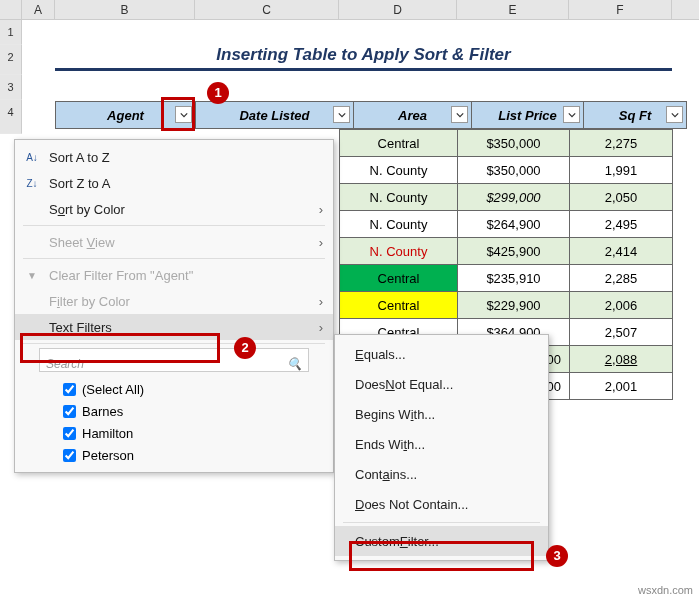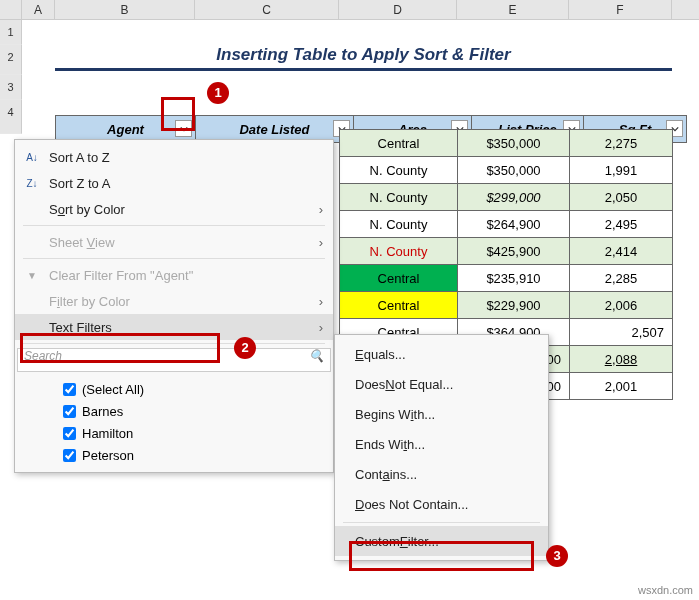--- a/index.html
+++ b/index.html
@@ -7,21 +7,21 @@
 
 
 .col-headers { display: flex; height: 20px; background: #e6e6e6; border-bottom: 1px solid #ccc; }
 .col-h { border-right: 1px solid #ccc; text-align: center; font-size: 12px; color: #333; line-height: 20px; }
 .row-headers { position: absolute; top: 20px; left: 0; width: 22px; }
 .row-h { height: 25px; border-right: 1px solid #ccc; border-bottom: 1px solid #e8e8e8; background: #e6e6e6; text-align: center; font-size: 11px; color: #333; line-height: 25px; }
 
 .title-row { position: absolute; top: 45px; left: 55px; width: 617px; text-align: center; font-size: 17px; font-weight: bold; font-style: italic; color: #203864; border-bottom: 3px solid #203864; padding-bottom: 3px; }
 
 
-.tbl { position: absolute; top: 115px; left: 55px; border-collapse: collapse; }
+.tbl { position: absolute; top: 101px; left: 55px; border-collapse: collapse; }
 .tbl th, .tbl td { border: 1px solid #666; padding: 4px 8px; text-align: center; height: 27px; }
 .tbl th { background: #bdd7ee; font-weight: bold; font-style: italic; color: #000; position: relative; }
 .tbl th .drop { position: absolute; right: 3px; top: 4px; width: 17px; height: 17px; background: #fff; border: 1px solid #999; display: flex; align-items: center; justify-content: center; }
 .tbl th .drop svg { width: 8px; height: 8px; }
 .col-agent { width: 140px; }
 .col-date { width: 158px; }
 .col-area { width: 118px; }
 .col-price { width: 112px; }
 .col-sqft { width: 103px; }
 
@@ -36,21 +36,21 @@
 .redbox { position: absolute; border: 3px solid #c00000; z-index: 25; pointer-events: none; }
 
 
 .menu { position: absolute; top: 139px; left: 14px; width: 320px; background: #f8f8f8; border: 1px solid #bbb; box-shadow: 2px 2px 6px rgba(0,0,0,.25); z-index: 20; padding: 4px 0; }
 .menu-item { display: flex; align-items: center; height: 26px; padding: 0 10px 0 34px; position: relative; font-size: 13px; color: #222; }
 .menu-item.disabled { color: #aaa; }
 .menu-item.highlight { background: #e0e0e0; }
 .menu-item .icon { position: absolute; left: 8px; top: 4px; width: 18px; height: 18px; display: flex; align-items: center; justify-content: center; font-size: 10px; }
 .menu-item .arrow { margin-left: auto; color: #666; }
 .menu-sep { height: 1px; background: #ddd; margin: 3px 8px; }
-.search-box { margin: 4px 2px; height: 24px; border: 1px solid #ccc; background: #fff; display: flex; align-items: flex-start; padding: 0 6px; color: #999; font-style: italic; font-size: 12px; }
+.search-box { margin: 4px 24px; height: 24px; border: 1px solid #ccc; background: #fff; display: flex; align-items: flex-end; padding: 0 6px; color: #999; font-style: italic; font-size: 12px; }
 .search-box .mag { margin-left: auto; color: #999; }
 .checklist { padding: 2px 10px 2px 48px; }
 .check-item { display: flex; align-items: center; height: 22px; font-size: 13px; }
 .check-item input { margin-right: 6px; }
 
 
 .submenu { position: absolute; top: 334px; left: 334px; width: 215px; background: #f8f8f8; border: 1px solid #bbb; box-shadow: 2px 2px 6px rgba(0,0,0,.25); z-index: 22; padding: 4px 0; }
 .submenu .menu-item { padding-left: 20px; height: 30px; }
 
 .watermark { position: absolute; bottom: 4px; right: 6px; font-size: 11px; color: #888; z-index: 50; }
@@ -159,21 +159,21 @@
         <td style="width: 103px;">2,285</td>
       </tr>
       <tr class="row-green">
         <td class="cell-yellow" style="width: 118px;">Central</td>
         <td style="width: 112px;">$229,900</td>
         <td style="width: 103px;">2,006</td>
       </tr>
       <tr class="row-white">
         <td style="width: 118px;">Central</td>
         <td style="width: 112px;">$364,900</td>
-        <td style="width: 103px; text-align: right;">2,507</td>
+        <td style="width: 103px;">2,507</td>
       </tr>
       <tr class="row-green">
         <td style="width: 118px; border: 1px solid rgb(102, 102, 102);"></td>
         <td class="col-price" style="width: 112px; text-align: right;">00</td>
         <td class="col-sqft" style="width: 103px; text-decoration: underline;">2,088</td>
       </tr>
       <tr class="row-white">
         <td style="width: 118px; border: 1px solid rgb(102, 102, 102);"></td>
         <td class="col-price" style="width: 112px; text-align: right;">00</td>
         <td class="col-sqft" style="width: 103px; margin-top: 24px;">2,001</td>

